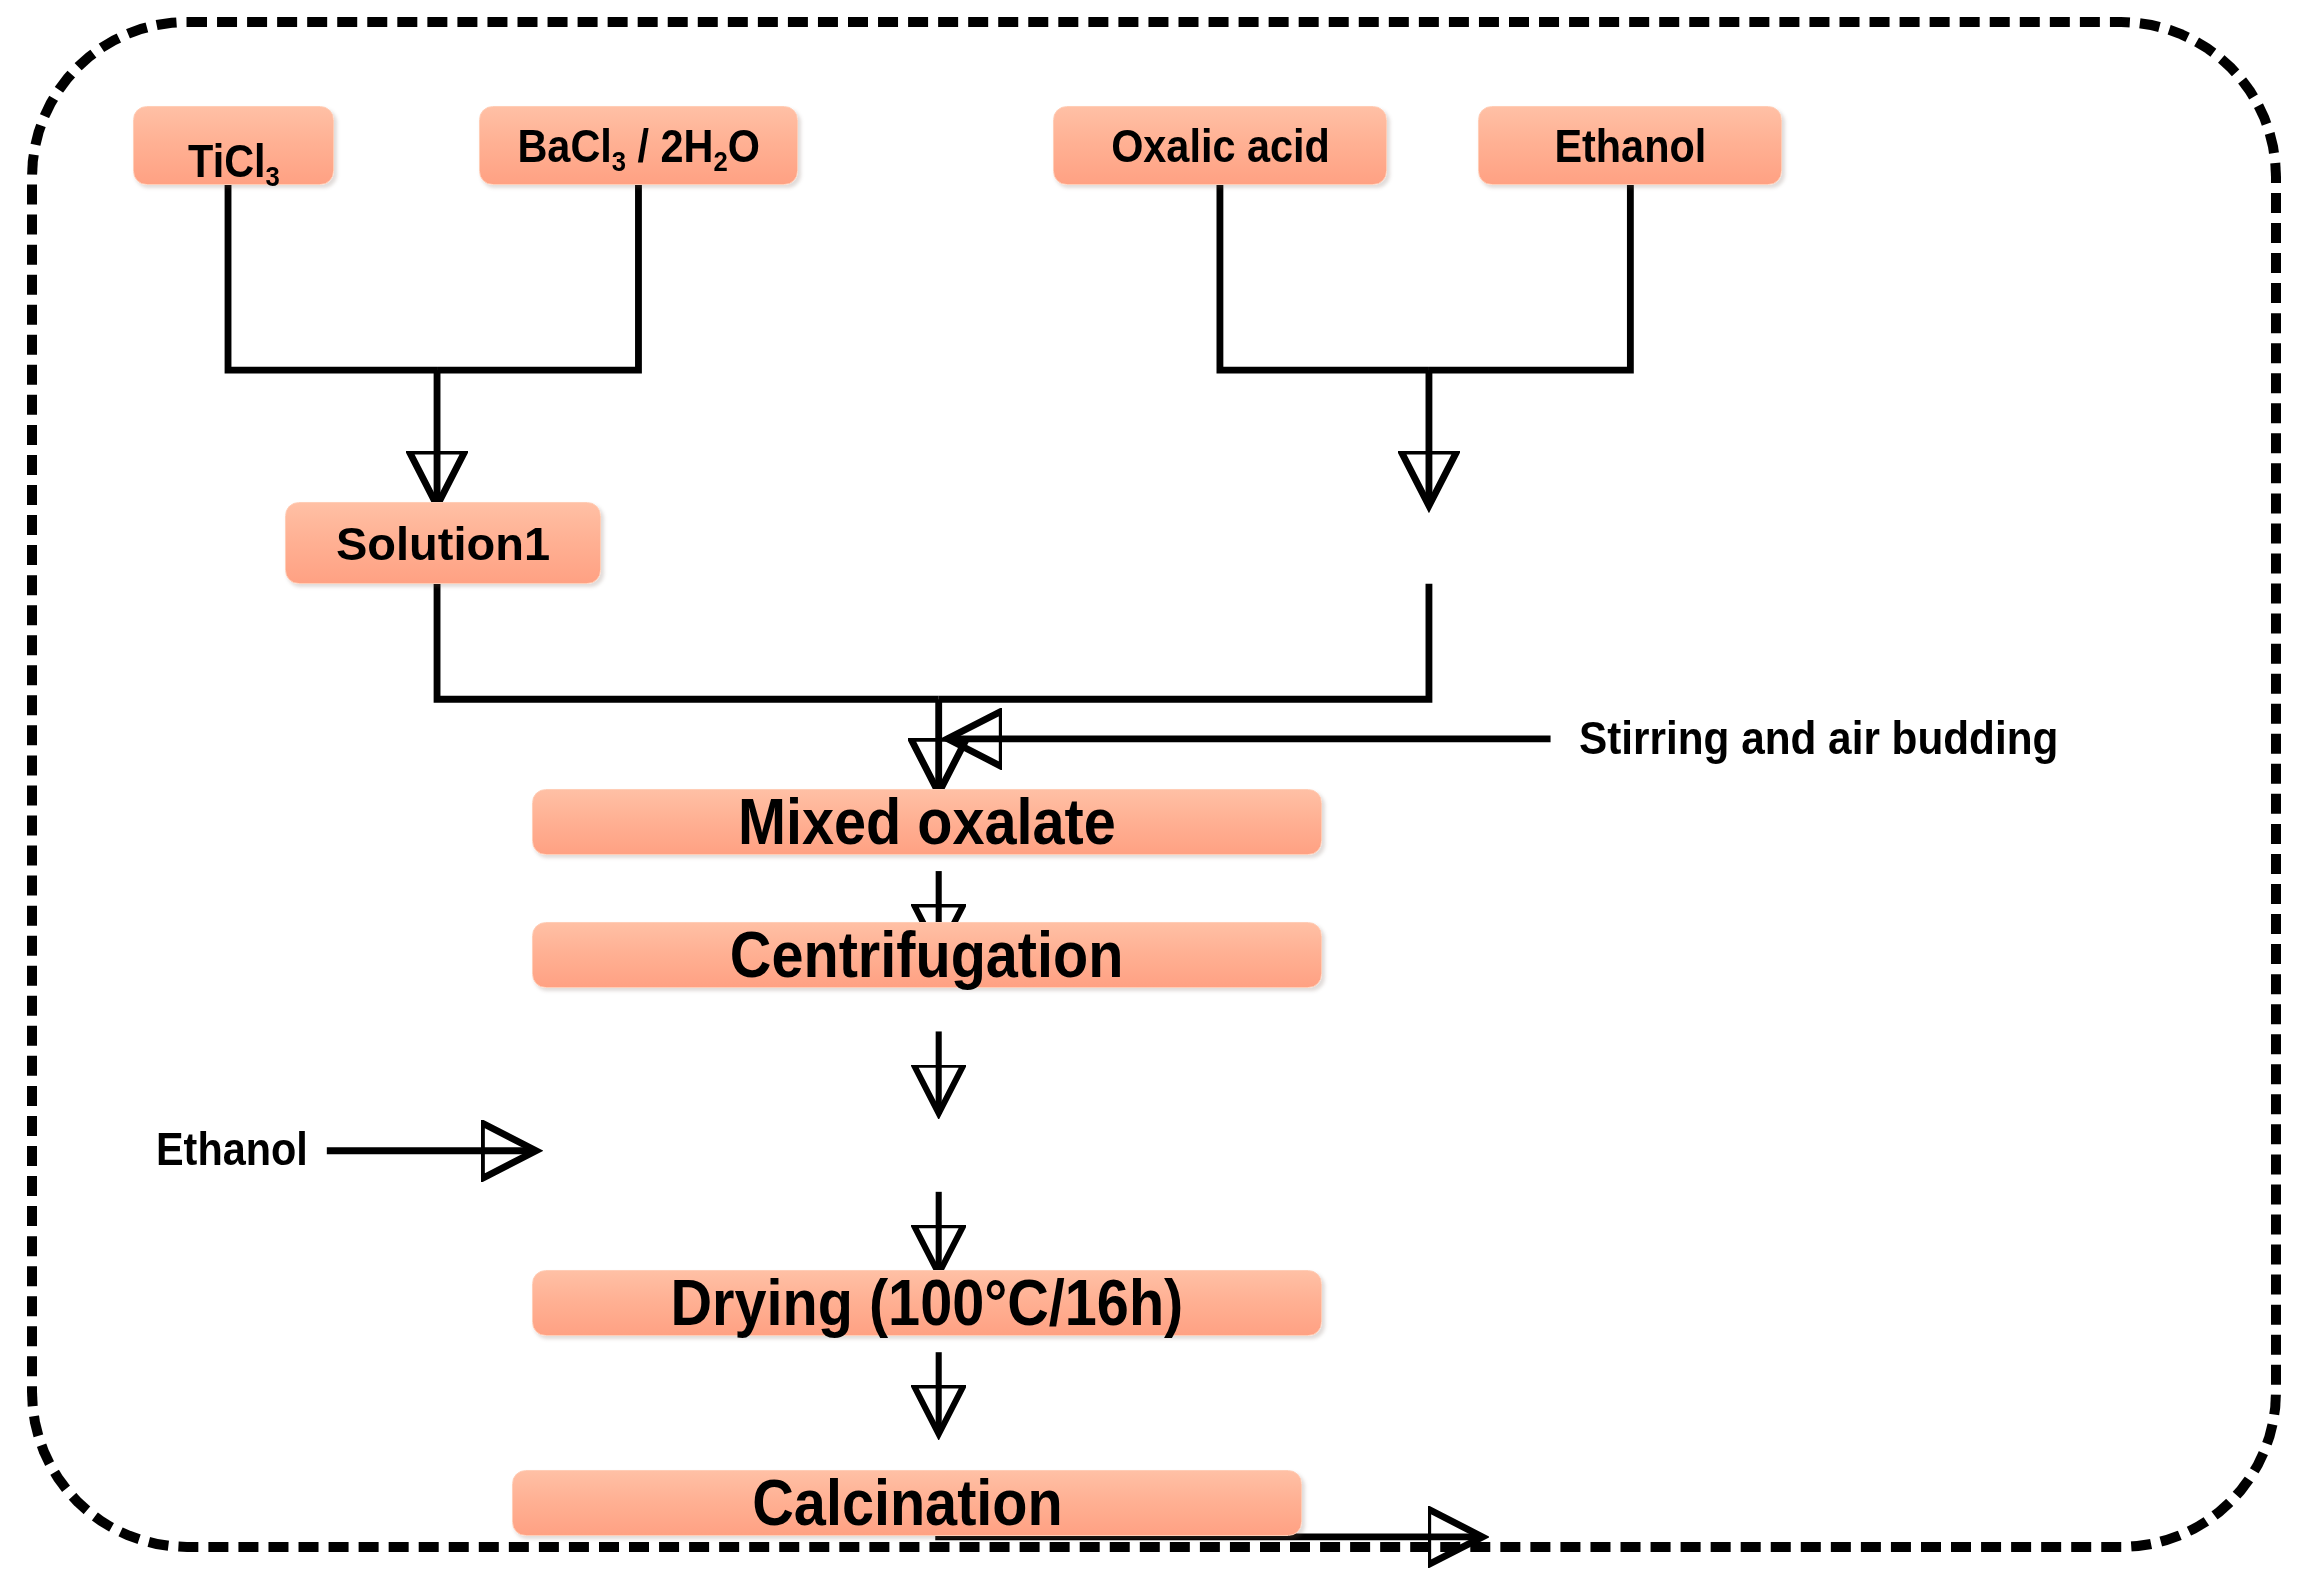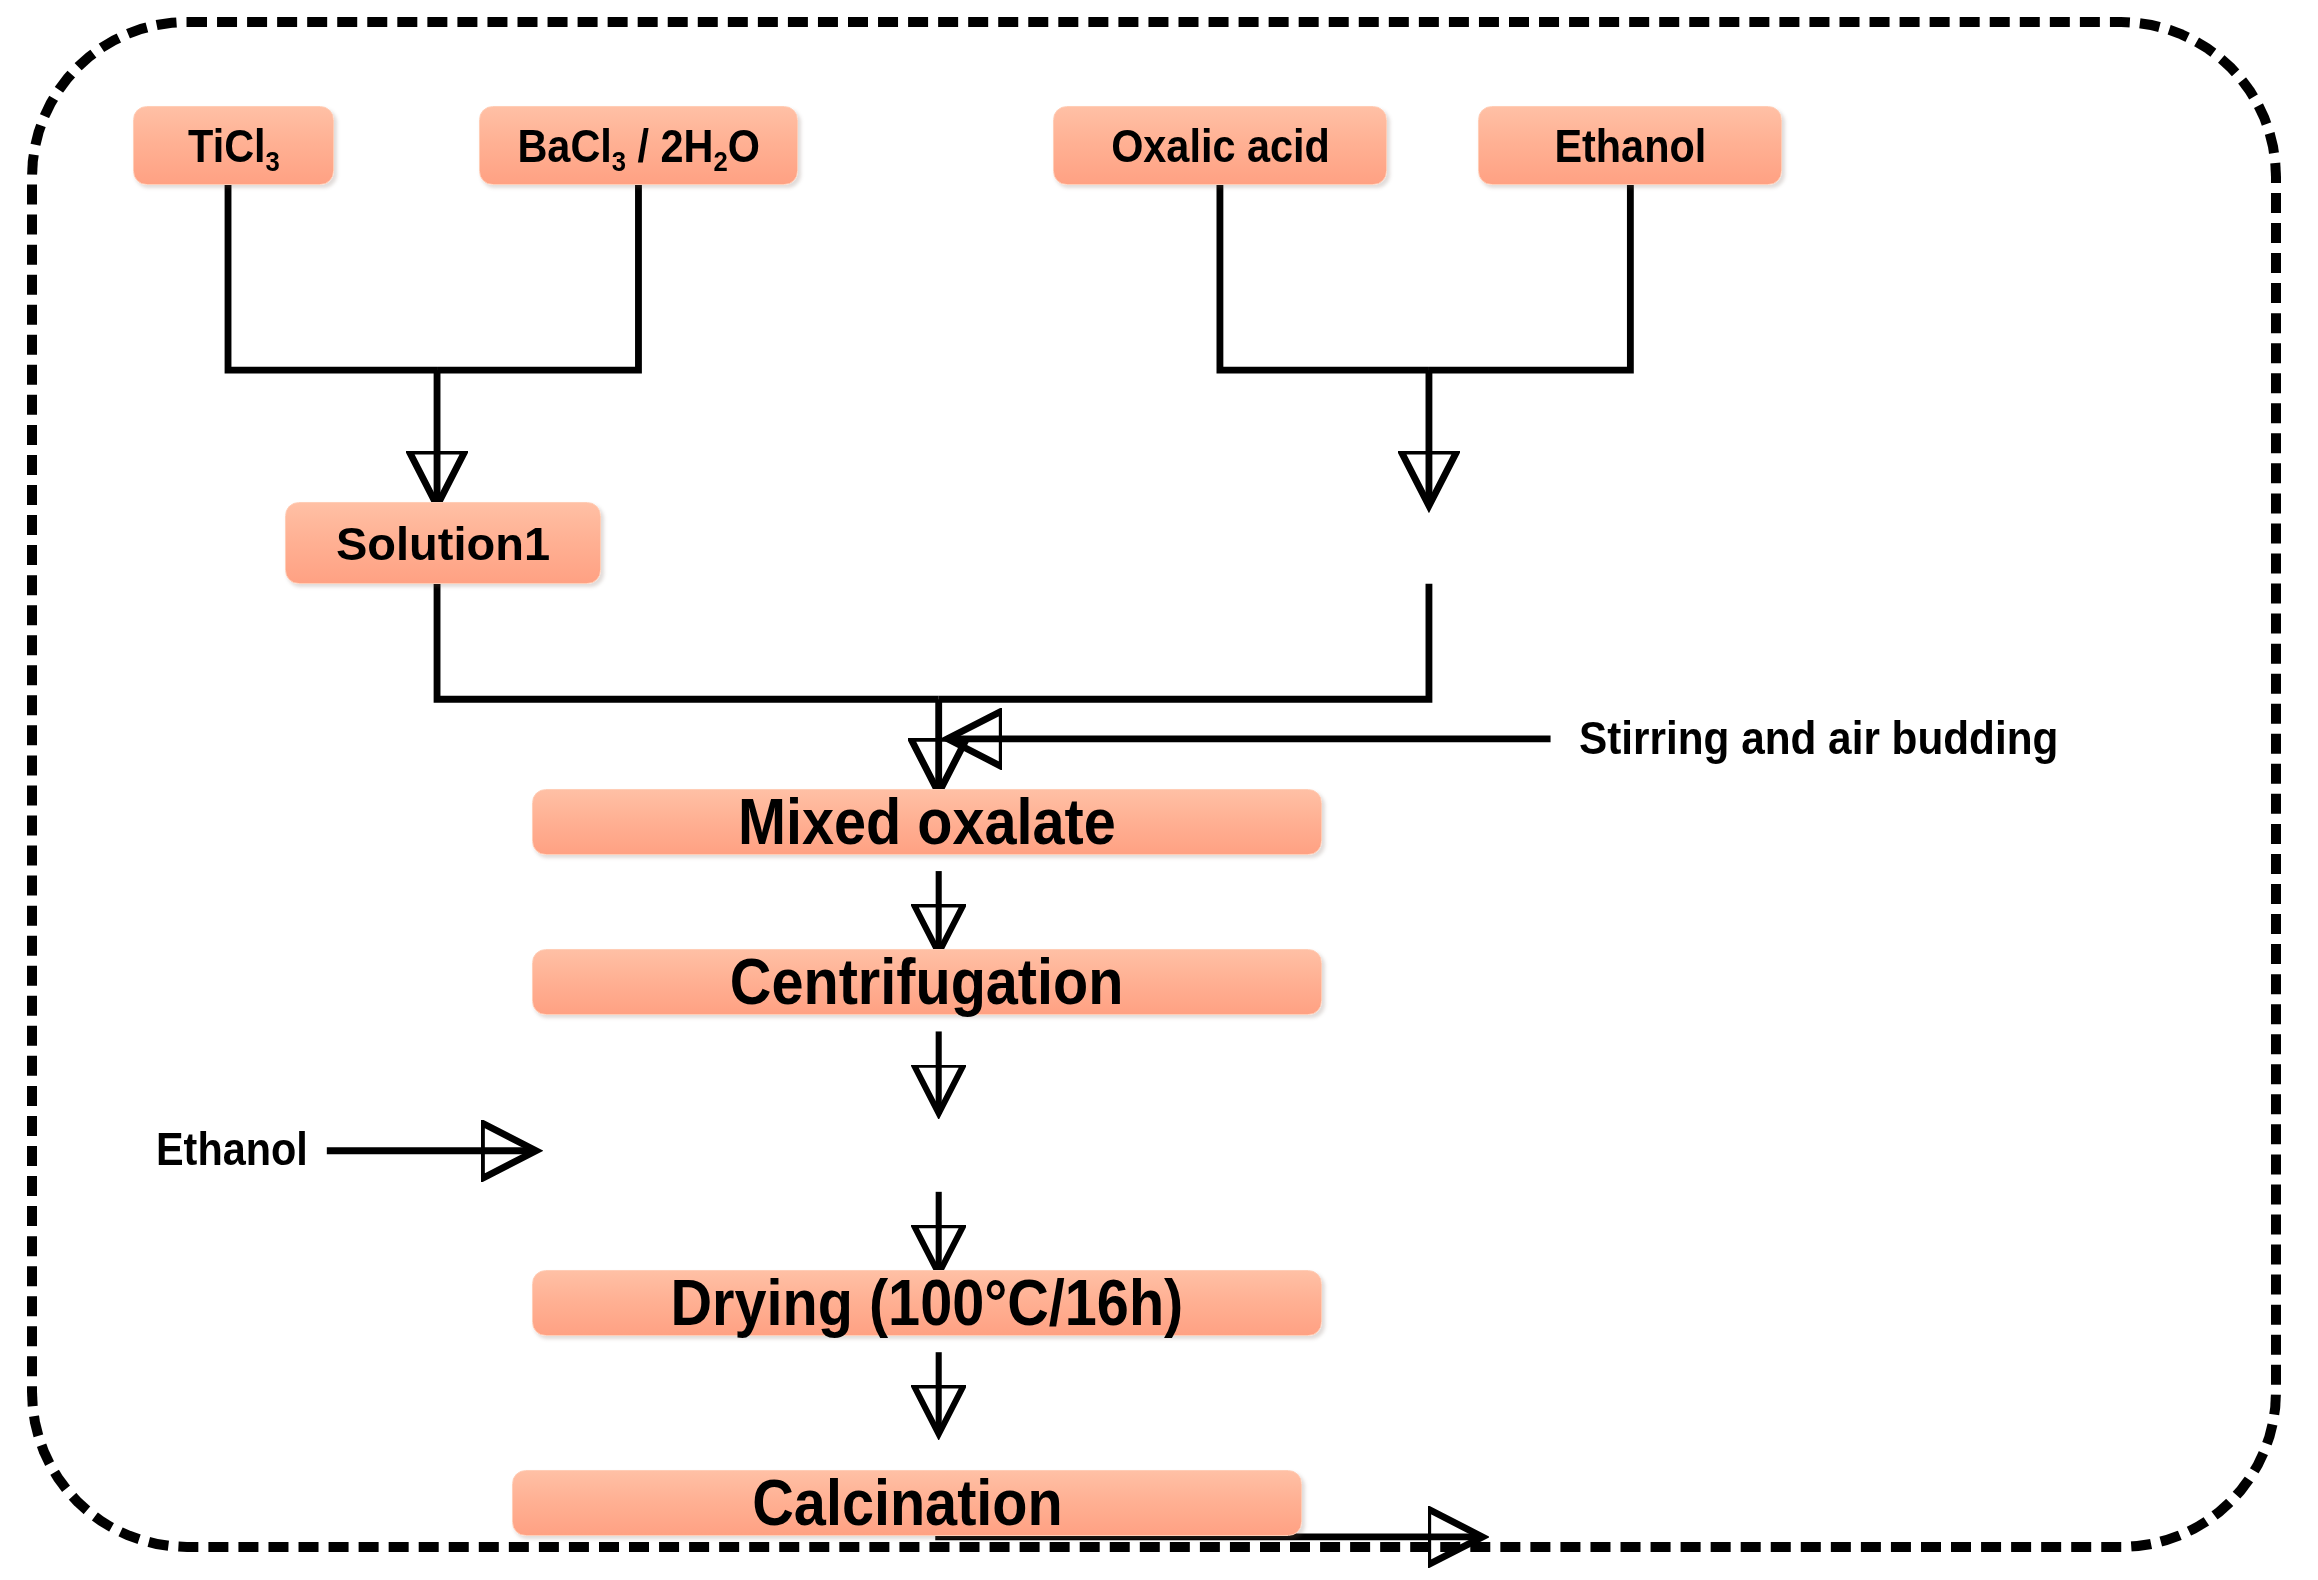--- a/index.html
+++ b/index.html
@@ -119,21 +119,21 @@
     <line x1="1235" y1="1146" x2="1235" y2="1249" stroke-width="8" marker-end="url(#ah)"></line>
     <line x1="1235" y1="1357" x2="1235" y2="1460" stroke-width="8" marker-end="url(#ah)"></line>
     <line x1="1235" y1="1568" x2="1235" y2="1671" stroke-width="8" marker-end="url(#ah)"></line>
     <line x1="1235" y1="1779" x2="1235" y2="1882" stroke-width="8" marker-end="url(#ah)"></line>
 
     <line x1="430" y1="1514" x2="700" y2="1514" stroke-width="9" marker-end="url(#ah)"></line>
 
     <polyline points="1235,1990 1235,2022 1945,2022" stroke-width="9" marker-end="url(#ah)"></polyline>
   </svg>
 
-  <div class="box reagent" style="left:133px; top:106px; width:201px;">
+  <div class="box reagent" style="left:133px; top:106px; width:201px;align-items:flex-end;">
     <span class="lbl">TiCl<sub>3</sub></span>
   </div>
 
   <div class="box reagent" style="left:479px; top:106px; width:319px;">
     <span class="lbl">BaCl<sub>3</sub> / 2H<sub>2</sub>O</span>
   </div>
 
   <div class="box reagent" style="left:1053px; top:106px; width:334px;">
     <span class="lbl">Oxalic acid</span>
   </div>
@@ -152,21 +152,21 @@
   </div>
 
   <div class="flabel" style="left:156px; top:1126px; font-size:46px;">
     <span class="lbl">Ethanol</span>
   </div>
 
   <div class="box chain" style="left:532px; top:789px; width:790px;">
     <span class="lbl">Mixed oxalate</span>
   </div>
 
-  <div class="box chain" style="left:532px; top:949px; width:790px;">
+  <div class="box chain" style="left:532px; top:922px; width:790px;">
     <span class="lbl">Centrifugation</span>
   </div>
 
 
   <div class="box chain" style="left:532px; top:1270px; width:790px;">
     <span class="lbl">Drying (100°C/16h)</span>
   </div>
 
   <div class="box chain" style="left:512px; top:1430px; width:790px;margin-top:40px;">
     <span class="lbl">Calcination</span>

